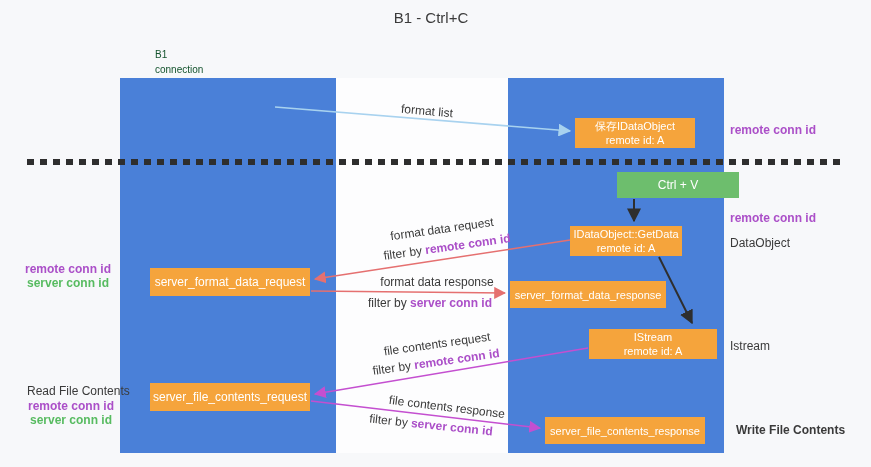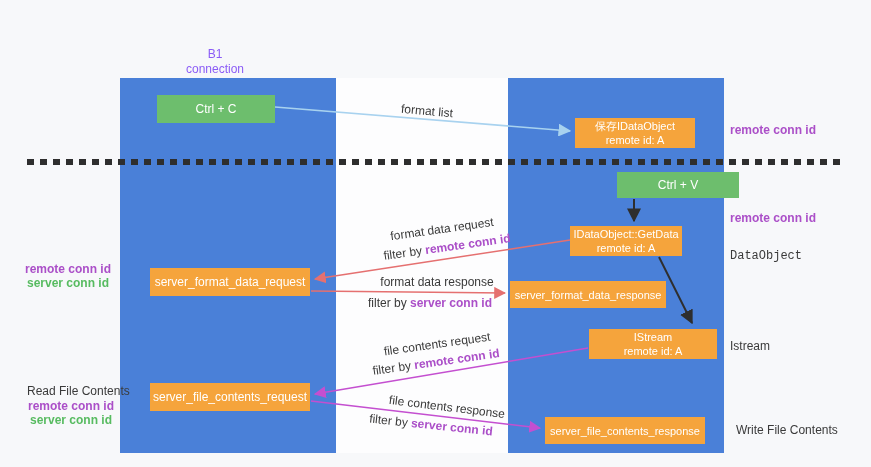--- a/index.html
+++ b/index.html
@@ -8,21 +8,21 @@
     background:var(--page-bg,#f7f8fa);
     font-family:"Liberation Sans", sans-serif;
     overflow:hidden;
   }
   .abs{position:absolute;}
   .canvas-gap{left:336px; top:78px; width:172px; height:375px; background:var(--canvas-bg,#fdfdfe); z-index:1;}
   .lane{top:78px; width:216px; height:375px; background:var(--lane-blue,#4a80d8); z-index:1;}
   .lane.left{left:120px;}
   .lane.right{left:508px;}
   .title{left:331px; top:7px; width:200px; text-align:center; font-size:15px; line-height:21px; color:var(--text-dark,#3a3a3a); z-index:2;}
-  .lane-header{top:47px; width:120px; text-align:center; font-size:12px; line-height:15px; color:#8b5cf6; z-index:2;}
+  .lane-header{top:47px; width:120px; text-align:left; font-size:10px; line-height:15px; color:#14532d; z-index:2;}
   .lane-header.left{left:155px;}
   .lane-header.right{left:557px;}
   .dashed-line{
     left:27px; top:159px; width:818px; height:6px; z-index:2;
     background:repeating-linear-gradient(to right, var(--arrow-black,#2e2e2e) 0, var(--arrow-black,#2e2e2e) 7px, transparent 7px, transparent 13px);
   }
   svg.arrows{left:0; top:0; z-index:3; pointer-events:none;}
   .ln-blue{stroke:var(--arrow-blue,#a8d2ef); stroke-width:1.6;}
   .ln-black{stroke:var(--arrow-black,#2e2e2e); stroke-width:2;}
   .ln-red{stroke:var(--arrow-red,#e57070); stroke-width:1.5;}
@@ -51,20 +51,21 @@
 </head>
 <body>
 
 <div class="stage">
 
   <div class="abs canvas-gap"></div>
   <div class="abs lane left"></div>
   <div class="abs lane right"></div>
 
   <div class="abs title">
+    <div>B1 - Ctrl+C</div>
   </div>
 
   <div class="abs lane-header left">
     <div>B1</div>
     <div>connection</div>
   </div>
 
   <div class="abs dashed-line"></div>
 
   <svg class="abs arrows" width="871" height="467" viewBox="0 0 871 467">
@@ -84,23 +85,20 @@
     </defs>
     <line class="ln-blue" x1="275" y1="107" x2="570" y2="131" marker-end="url(#mb)"></line>
     <line class="ln-black" x1="634" y1="199" x2="634" y2="221" marker-end="url(#mk)"></line>
     <line class="ln-black" x1="659" y1="257" x2="692" y2="323" marker-end="url(#mk)"></line>
     <line class="ln-red" x1="570" y1="240" x2="315" y2="279" marker-end="url(#mr)"></line>
     <line class="ln-red" x1="311" y1="291" x2="505" y2="293" marker-end="url(#mr)"></line>
     <line class="ln-mag" x1="588" y1="348" x2="315" y2="394" marker-end="url(#mm)"></line>
     <line class="ln-mag" x1="311" y1="401" x2="540" y2="428" marker-end="url(#mm)"></line>
   </svg>
 
-  <div class="abs box green fs12" style="left:157px; top:95px; width:118px; height:28px;">
-    <span>Ctrl + C</span>
-  </div>
 
   <div class="abs box orange fs11" style="left:575px; top:118px; width:120px; height:30px;">
     <span>保存IDataObject</span>
     <span>remote id: A</span>
   </div>
 
   <div class="abs box green fs12" style="left:573px; top:172px; width:122px; height:26px;margin-left:44px;">
     <span>Ctrl + V</span>
   </div>
 
@@ -157,23 +155,23 @@
 
   <div class="abs flow-label" style="left:447px; top:407px; transform:translate(-50%,-50%) rotate(7deg);">
     <span>file contents response</span>
   </div>
   <div class="abs flow-label" style="left:431px; top:425px; transform:translate(-50%,-50%) rotate(6deg);">
     <span>filter by </span><span class="key-purple">server conn id</span>
   </div>
 
   <div class="abs margin-label purple" style="left:730px; top:123px;">remote conn id</div>
   <div class="abs margin-label purple" style="left:730px; top:211px;">remote conn id</div>
-  <div class="abs margin-label" style="left:730px; top:249px;font-family:Liberation Mono, monospace;">DataObject</div>
+  <div class="abs margin-label" style="left:730px; top:236px;">DataObject</div>
   <div class="abs margin-label" style="left:730px; top:339px;">Istream</div>
-  <div class="abs margin-label" style="left:736px; top:423px;">Write File Contents</div>
+  <div class="abs margin-label" style="left:736px; top:423px;font-weight:bold;">Write File Contents</div>
 
   <div class="abs left-stack" style="left:13px; top:262px;">
     <div class="margin-label purple">remote conn id</div>
     <div class="margin-label green">server conn id</div>
   </div>
   <div class="abs margin-label" style="left:27px; top:384px;">Read File Contents</div>
   <div class="abs left-stack" style="left:16px; top:399px;">
     <div class="margin-label purple">remote conn id</div>
     <div class="margin-label green">server conn id</div>
   </div>

